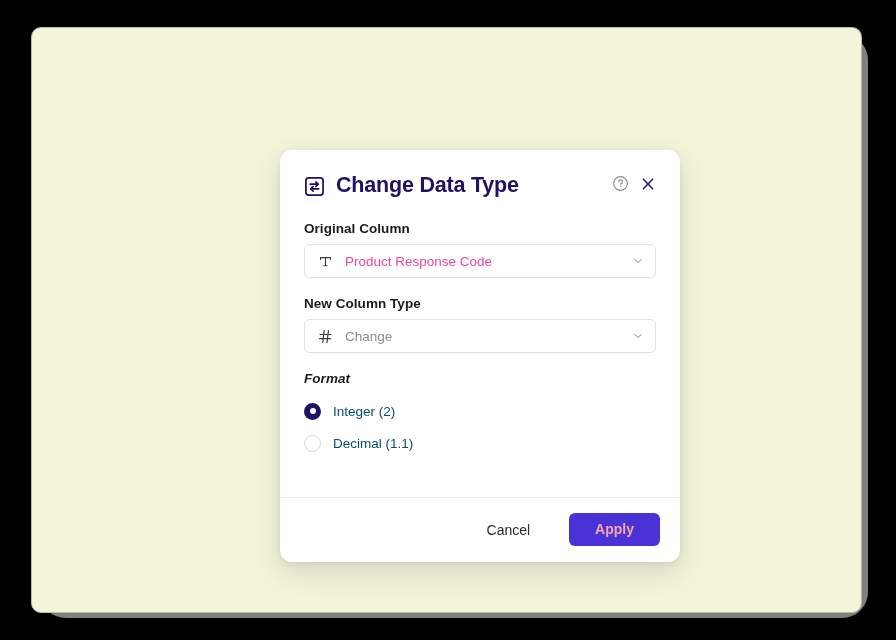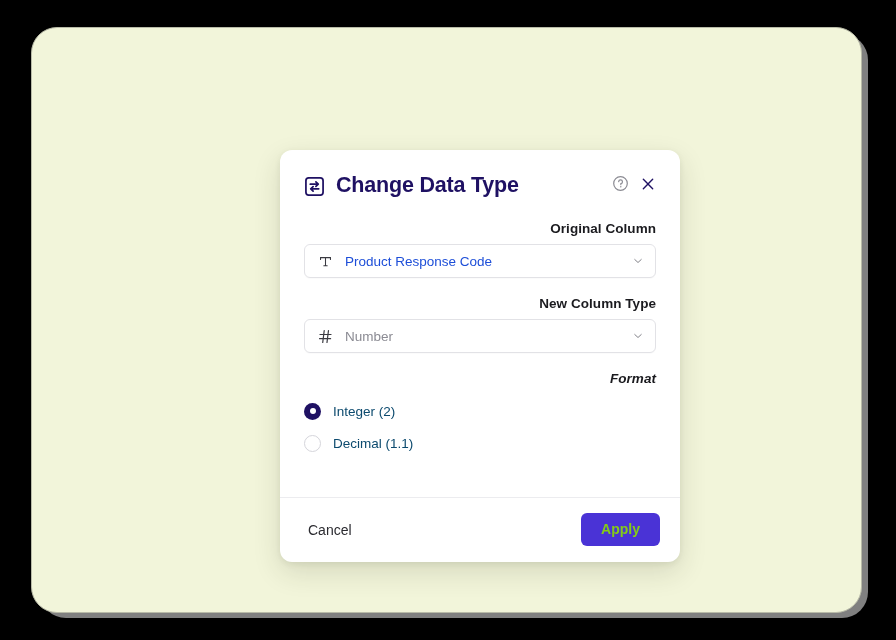--- a/index.html
+++ b/index.html
@@ -29,21 +29,21 @@
     background: #808080;
     filter: blur(0.5px);
   }
 
   .canvas {
     position: absolute;
     left: 31px;
     top: 27px;
     width: 831px;
     height: 586px;
-    border-radius: 26px;
+    border-radius: 10px;
     background: #f2f5da;
     border: 1px solid #b9bba8;
     box-sizing: border-box;
     overflow: hidden;
   }
 
   
   .dialog {
     position: absolute;
     left: 248px;
@@ -106,21 +106,20 @@
     justify-content: center;
     line-height: 0;
   }
 
   .field-label {
     font-size: 13.5px;
     font-weight: bold;
     color: #1b1b1f;
     margin-bottom: 8px;
     letter-spacing: 0.05px;
-    text-align: right;
   }
 
   .select {
     height: 34px;
     border: 1px solid #e2e2e6;
     border-radius: 6px;
     background: #ffffff;
     display: flex;
     align-items: center;
     padding: 0 11px 0 12px;
@@ -134,21 +133,21 @@
   .select-icon {
     flex: none;
     width: 17px;
     height: 17px;
     margin-right: 11px;
     display: block;
   }
 
   .select-value {
     font-size: 13.5px;
-    color: #1d4ed8;
+    color: #ec4899;
     flex: 1;
     white-space: nowrap;
     overflow: hidden;
     text-overflow: ellipsis;
   }
 
   .select-value.placeholder { color: #8b8b93; }
 
   .chev {
     flex: none;
@@ -204,43 +203,43 @@
   .radio-label {
     font-size: 13.5px;
     color: #0c4a6e;
   }
 
   .dialog-footer {
     border-top: 1px solid #ececef;
     padding: 15px 20px 16px 20px;
     display: flex;
     align-items: center;
-    justify-content: space-between;
-    gap: 18px;
+    justify-content: flex-end;
+    gap: 31px;
   }
 
   .btn-cancel {
     border: none;
     background: transparent;
     font-family: "Liberation Sans", sans-serif;
     font-size: 14px;
     color: #2b2b30;
     cursor: pointer;
     padding: 6px 8px;
   }
 
   .btn-apply {
     border: none;
     background: #4a33d6;
-    color: #84cc16;
+    color: #fca5a5;
     font-family: "Liberation Sans", sans-serif;
     font-size: 14px;
     font-weight: bold;
     border-radius: 6px;
-    padding: 0 20px;
+    padding: 0 26px;
     height: 33px;
     cursor: pointer;
     line-height: 33px;
   }
 </style>
 </head>
 <body>
 
 <div id="screen">
 
@@ -288,21 +287,21 @@
           <svg class="chev" viewBox="0 0 24 24">
             <path d="M5.5 9 L12 15 L18.5 9" fill="none" stroke="#7a7a82" stroke-width="1.9" stroke-linecap="round" stroke-linejoin="round"></path>
           </svg>
         </div>
 
         <div class="field-label">New Column Type</div>
         <div class="select">
           <svg class="select-icon" viewBox="0 0 24 24">
             <path d="M4.2 9.2 H19.8 M3.6 15 H19.2 M10.2 3.6 L8.1 20.4 M16.2 3.6 L14.1 20.4" fill="none" stroke="#3a3a41" stroke-width="1.7" stroke-linecap="round"></path>
           </svg>
-          <span class="select-value placeholder">Number</span>
+          <span class="select-value placeholder">Change</span>
           <svg class="chev" viewBox="0 0 24 24">
             <path d="M5.5 9 L12 15 L18.5 9" fill="none" stroke="#7a7a82" stroke-width="1.9" stroke-linecap="round" stroke-linejoin="round"></path>
           </svg>
         </div>
 
         <div class="field-label format-label">Format</div>
 
         <div class="radio-row">
           <span class="radio on"></span>
           <span class="radio-label">Integer (2)</span>

